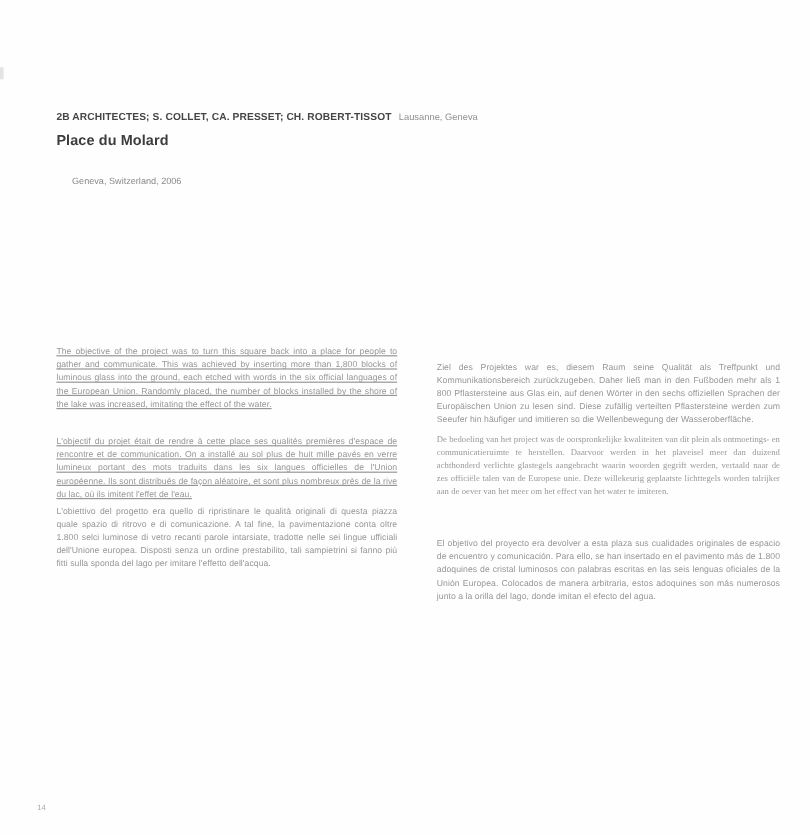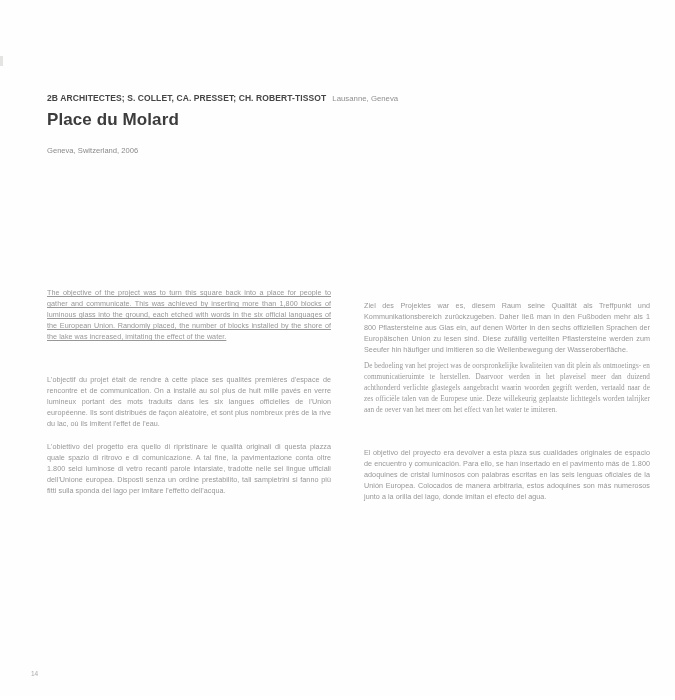--- a/index.html
+++ b/index.html
@@ -36,45 +36,45 @@
   }
   .location {
     font-size: 7.8px;
     font-weight: normal;
     color: #8f8f8f;
     margin-left: 6px;
   }
   .project-title {
     position: absolute;
     left: 47px; top: 110px;
-    font-size: 17px;
+    font-size: 12px;
     font-weight: bold;
     color: #3c3c3c;
     letter-spacing: 0.1px;
   }
   .project-subtitle {
     position: absolute;
-    left: 47px; top: 146px;
+    left: 60px; top: 146px;
     font-size: 7.6px;
     color: #8a8a8a;
     text-align: right;
   }
   .para {
     position: absolute;
     font-size: 7.2px;
     line-height: 11px;
     color: #979797;
     text-align: justify;
     letter-spacing: 0.05px;
   }
   .col-left  { left: 47px;  width: 284px; }
   .col-right { left: 364px; width: 286px; }
   .para-en { top: 287px; text-decoration: underline; }
-  .para-fr { top: 374px; }
-  .para-it { top: 441px; }
+  .para-fr { top: 362px; text-decoration: underline; }
+  .para-it { top: 420px; }
   .para-de { top: 300px; }
   .para-nl { top: 361px; font-family: Liberation Serif, serif; }
   .para-es { top: 447px; }
   .page-number {
     position: absolute;
     left: 31px; top: 670px;
     font-size: 6.5px;
     color: #ababab;
   }
 </style>

